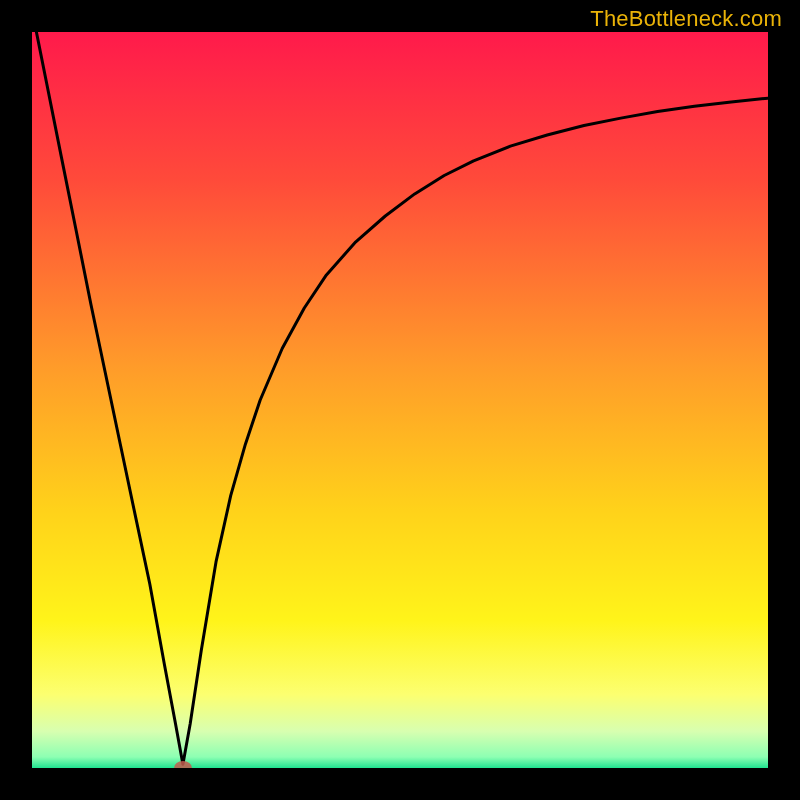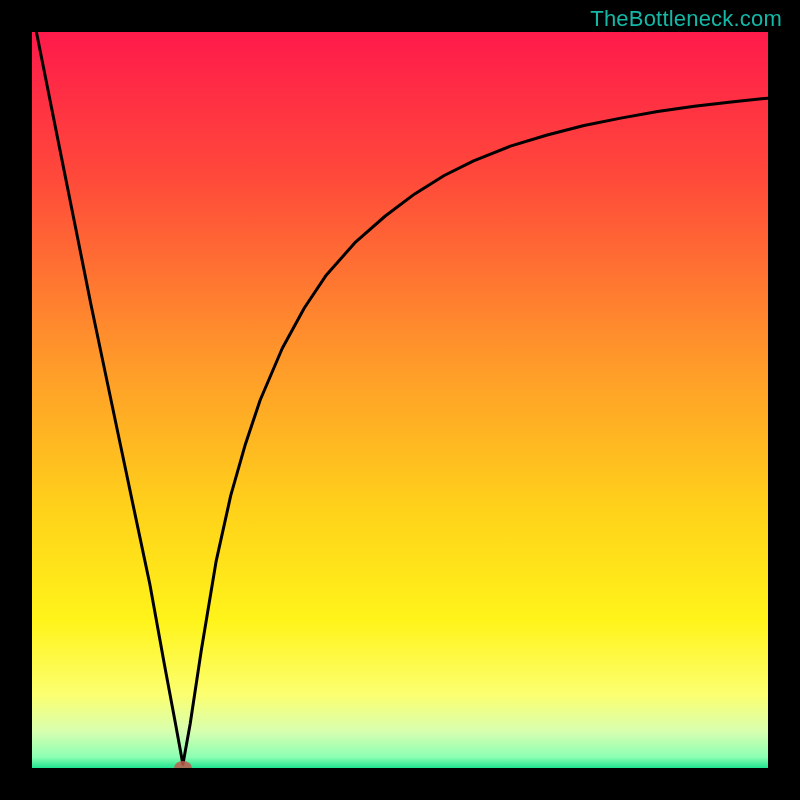--- a/index.html
+++ b/index.html
@@ -20,21 +20,21 @@
     overflow: hidden;
   }
   .gradient {
     position: absolute;
     inset: 0;
   }
   .watermark {
     position: absolute;
     top: 6px;
     right: 18px;
-    color: #14b8a6;
+    color: #eab308;
     font-size: 22px;
     font-weight: 500;
     letter-spacing: 0.2px;
     user-select: none;
   }
   svg {
     position: absolute;
     inset: 0;
   }
   .marker {

